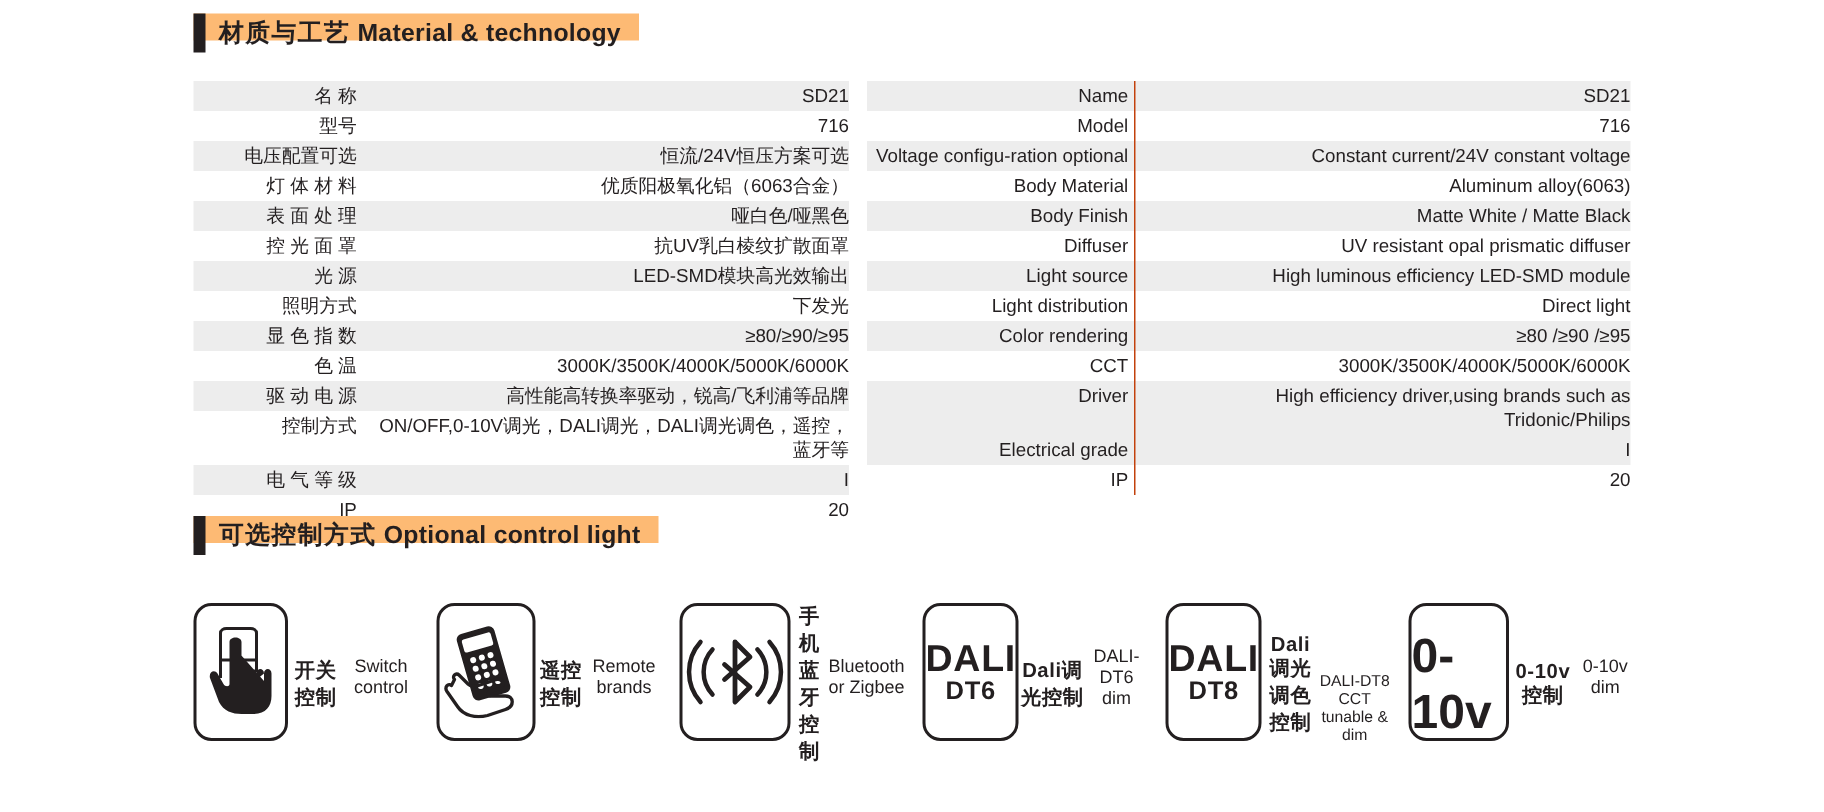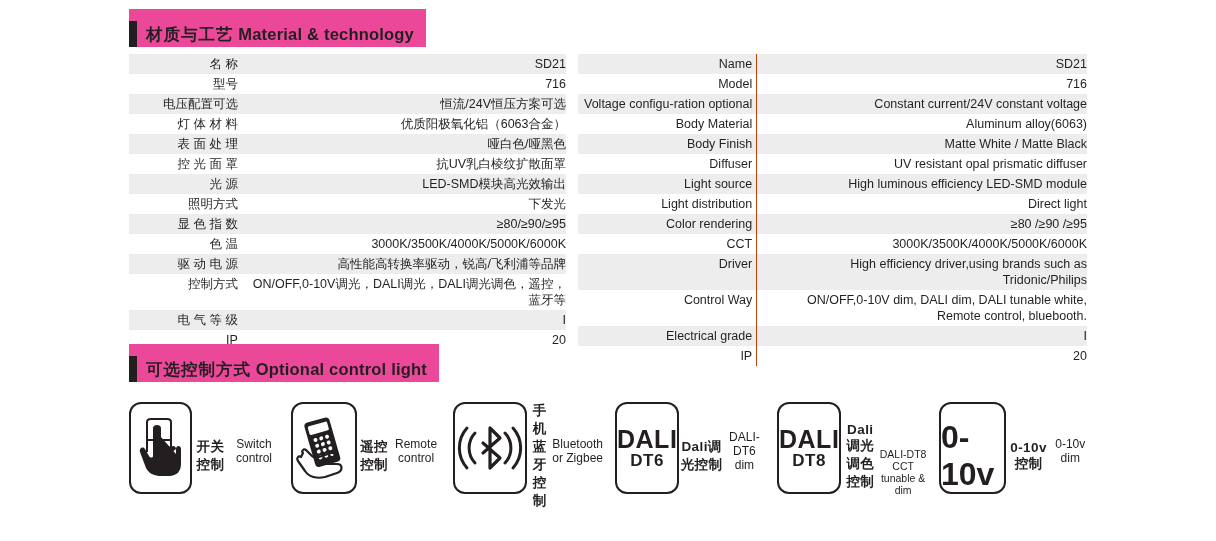--- a/index.html
+++ b/index.html
@@ -13,23 +13,23 @@
     font-family: "Liberation Sans", sans-serif;
     color: #231f20;
     position: relative;
     overflow: hidden;
   }
 
   
   .section-head {
     position: absolute;
     display: flex;
-    align-items: flex-end;
-    height: 38px;
-    background: #ec4899;
+    align-items: flex-start;
+    height: 18px;
+    background: #fdba74;
   }
   .section-head .bar {
     width: 8px;
     height: 26px;
     background: #231f20;
     flex: 0 0 auto;
   }
   .section-head .head-text {
     padding: 0 12px 0 9px;
     font-size: 16.5px;
@@ -237,24 +237,20 @@
         <td class="k">Color rendering</td>
         <td class="v">≥80 /≥90  /≥95</td>
       </tr>
       <tr>
         <td class="k">CCT</td>
         <td class="v">3000K/3500K/4000K/5000K/6000K</td>
       </tr>
       <tr class="shade">
         <td class="k">Driver</td>
         <td class="v">High efficiency driver,using brands such as Tridonic/Philips</td>
-      </tr>
-      <tr>
-        <td class="k">Control Way</td>
-        <td class="v">ON/OFF,0-10V dim, DALI dim, DALI tunable white, Remote control, bluebooth.</td>
       </tr>
       <tr class="shade">
         <td class="k">Electrical grade</td>
         <td class="v">I</td>
       </tr>
       <tr>
         <td class="k">IP</td>
         <td class="v">20</td>
       </tr>
     </tbody>
@@ -304,21 +300,21 @@
           <circle cx="25" cy="39" r="2"></circle>
               <circle cx="31" cy="39" r="2"></circle>
               <circle cx="37" cy="39" r="2"></circle>
         </g>
       </g>
       <path d="M8 40 C6 38 3 41 5 44 L12 54 C16 60 24 62 32 60 L44 56 C50 54 50 47 44 47 L34 47
                C32 47 32 44 34 44 L40 42 C44 40 42 35 38 36 L26 40 C23 41 21 41 19 39 L13 33 C11 31 8 34 10 36 Z" fill="none" stroke="#231f20" stroke-width="2.2" stroke-linejoin="round"></path>
     </svg>
       </div>
       <div class="ctrl-cn">遥控控制</div>
-      <div class="ctrl-en">Remote control</div>
+      <div class="ctrl-en">Remote brands</div>
     </div>
     <div class="ctrl-item">
       <div class="ctrl-box">
         <svg width="70" height="46" viewBox="0 0 70 46">
       <path d="M20 8 A22 22 0 0 0 20 38" fill="none" stroke="#231f20" stroke-width="3" stroke-linecap="round"></path>
       <path d="M12 3 A30 30 0 0 0 12 43" fill="none" stroke="#231f20" stroke-width="3" stroke-linecap="round"></path>
       <path d="M50 8 A22 22 0 0 1 50 38" fill="none" stroke="#231f20" stroke-width="3" stroke-linecap="round"></path>
       <path d="M58 3 A30 30 0 0 1 58 43" fill="none" stroke="#231f20" stroke-width="3" stroke-linecap="round"></path>
       <path d="M35 3 L35 43 M35 3 L45 13 L28 28 M35 43 L45 33 L28 18" fill="none" stroke="#231f20" stroke-width="3.2" stroke-linejoin="round" stroke-linecap="round"></path>
     </svg>

